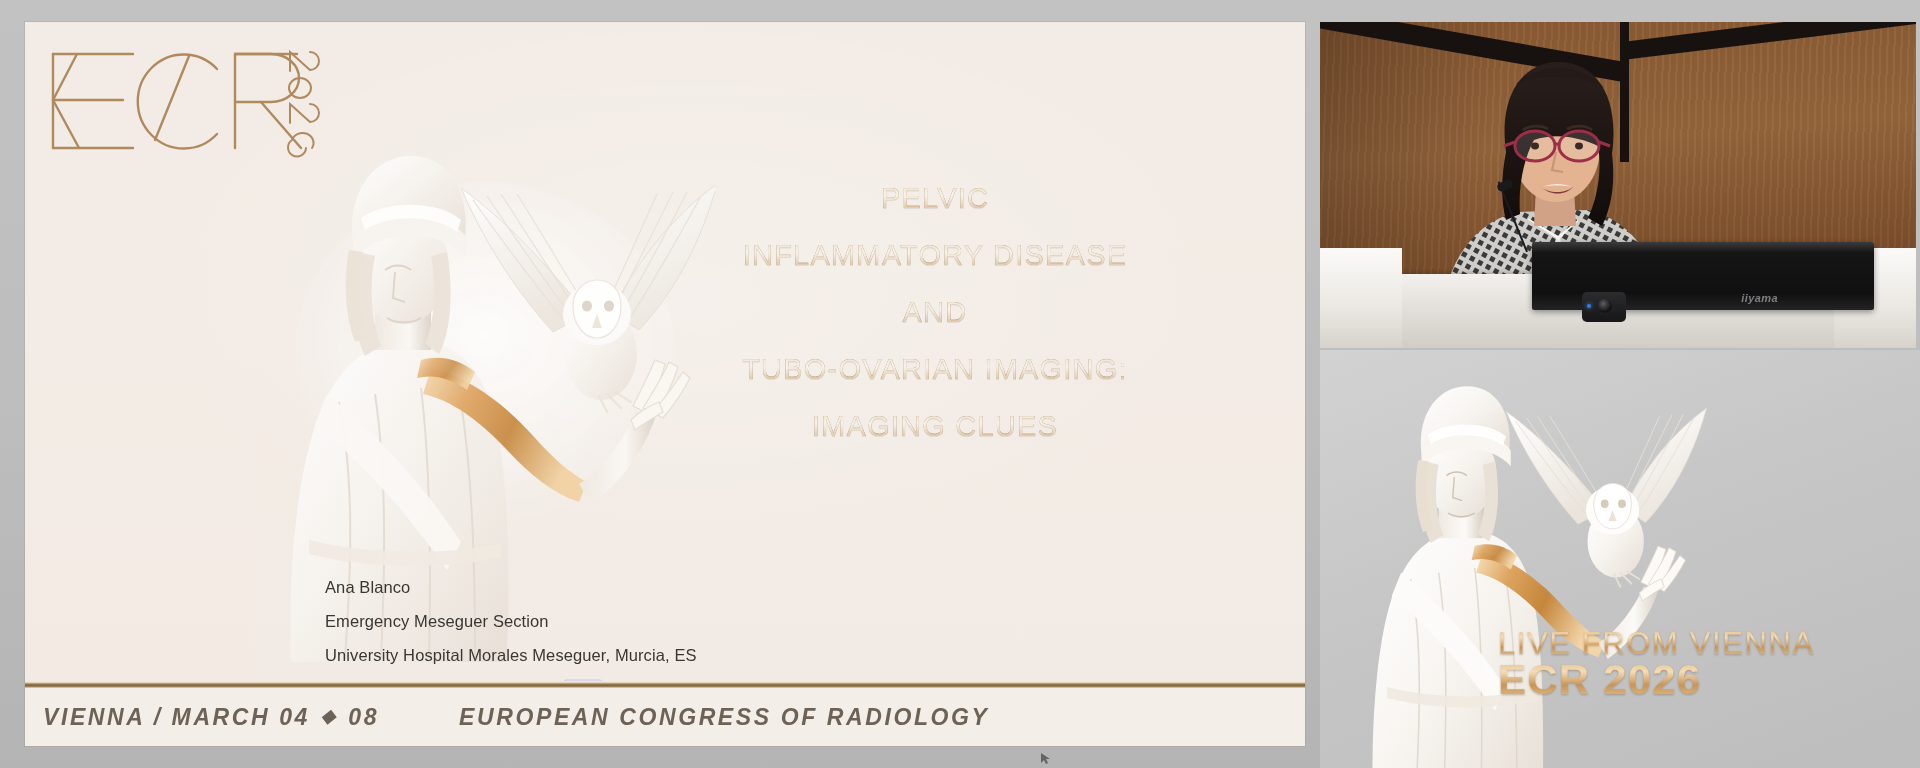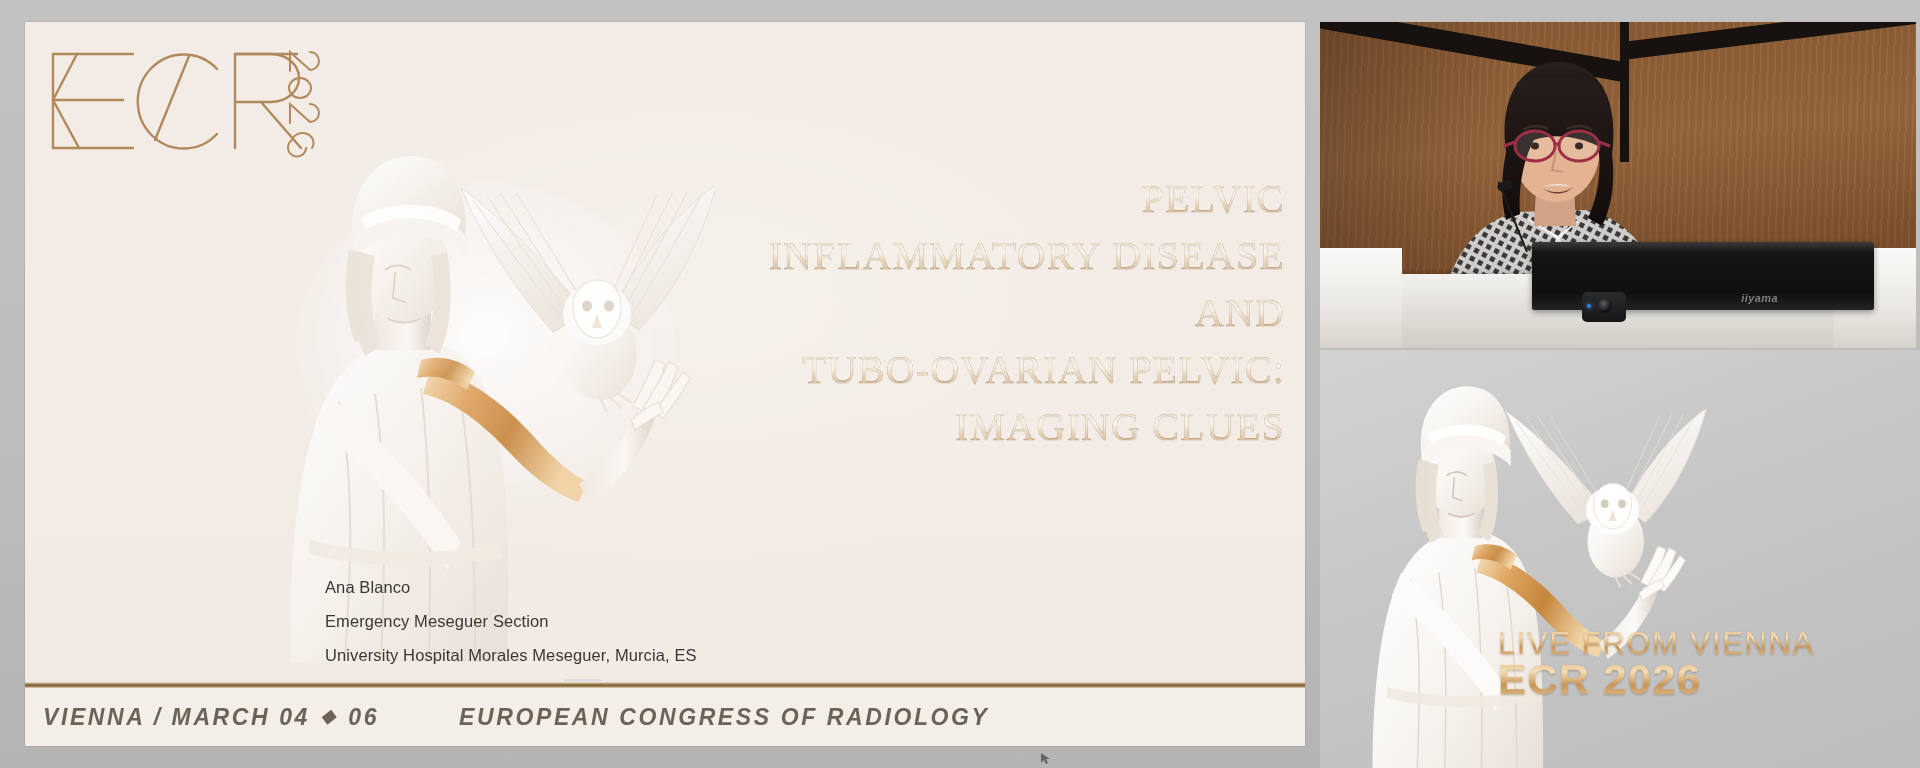--- a/index.html
+++ b/index.html
@@ -72,40 +72,39 @@
   
   #title-block {
     position: absolute;
     left: 560px;
     top: 148px;
     width: 700px;
     text-align: center;
     z-index: 7;
   }
   .title-line {
-    font-family: Liberation Serif, serif;
-    font-size: 40px;
+    font-family: Liberation Sans, sans-serif;
+    font-size: 29px;
     line-height: 57px;
     letter-spacing: 1.2px;
     font-weight: 400;
     white-space: nowrap;
     background: linear-gradient(180deg,
         #b79b79 0%,
         #e8d6bd 26%,
         #f6ecdd 45%,
         #d9bd97 62%,
         #b08d64 86%,
         #cbb392 100%);
     -webkit-background-clip: text;
     background-clip: text;
     color: transparent;
     -webkit-text-fill-color: transparent;
     text-shadow: 0 1px 0 rgba(255,255,255,.35);
     filter: drop-shadow(0 0 .6px rgba(132,104,70,.85));
-    text-align: right;
   }
 
   
   #author-block {
     position: absolute;
     left: 300px;
     top: 548px;
     width: 720px;
     text-align: left;
     z-index: 7;
@@ -493,21 +492,21 @@
             <path d="M364 294 L372 310"></path>
           </g>
         </g>
       </svg>
     </div>
 
     <div id="title-block">
       <div class="title-line">PELVIC</div>
       <div class="title-line">INFLAMMATORY DISEASE</div>
       <div class="title-line">AND</div>
-      <div class="title-line">TUBO-OVARIAN PELVIC:</div>
+      <div class="title-line">TUBO-OVARIAN IMAGING:</div>
       <div class="title-line">IMAGING CLUES</div>
     </div>
 
     <div id="author-block">
       <div class="author-line">Ana Blanco</div>
       <div class="author-line">Emergency Meseguer Section</div>
       <div class="author-line">University Hospital Morales Meseguer, Murcia, ES</div>
       <div id="email-row">
         <span class="mail-icon">
           <svg viewBox="0 0 40 28" width="40" height="28" aria-hidden="true">
@@ -521,21 +520,21 @@
         </span>
         <span class="email-text">anablancowhite@gmail.com</span>
       </div>
     </div>
 
     <div id="gold-rule"></div>
     <div id="footer-band">
       <span id="footer-left" class="footer-text">
         <span>VIENNA / MARCH 04</span>
         <span class="diamond">◆</span>
-        <span>06</span>
+        <span>08</span>
       </span>
       <span id="footer-right" class="footer-text">EUROPEAN CONGRESS OF RADIOLOGY</span>
     </div>
   </div>
 
   <div id="cursor-artifact">
     <svg viewBox="0 0 13 13" width="13" height="13" aria-hidden="true">
       <path d="M1 1 L1 11 L4 8 L6 12 L8 11 L6 7 L10 7 Z" fill="#4a4a4a"></path>
     </svg>
   </div>

